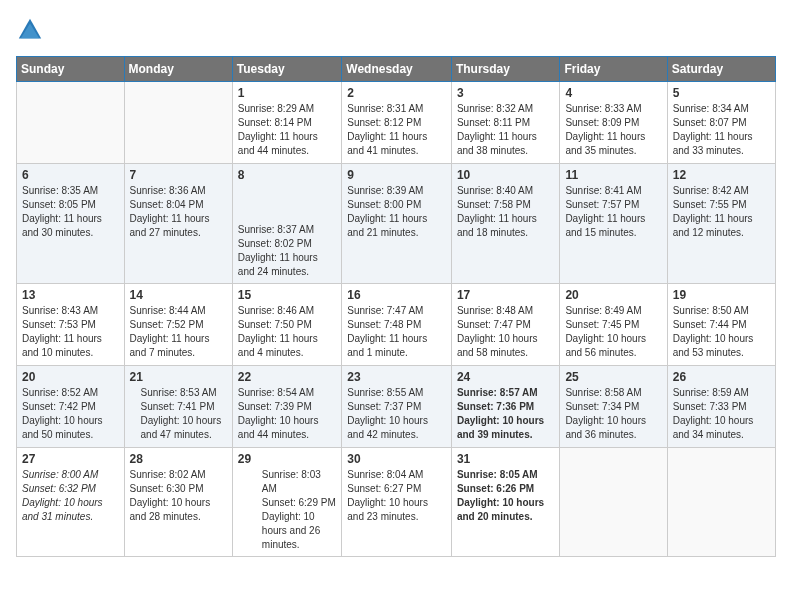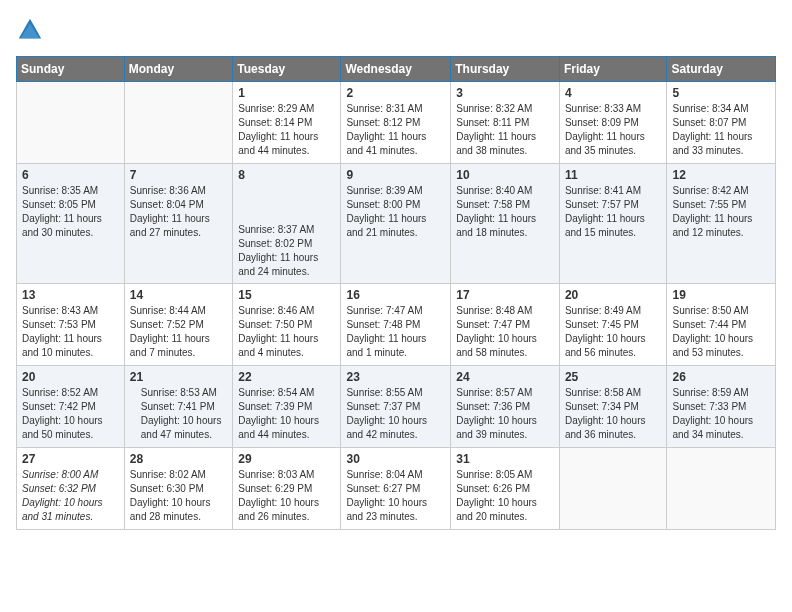--- a/index.html
+++ b/index.html
@@ -265,21 +265,21 @@
 Daylight: 10 hours and 44 minutes.</div>
         </td>
         <td>
           <div class="day-number">23</div>
           <div class="day-info" style="white-space: pre-line;">Sunrise: 8:55 AM
 Sunset: 7:37 PM
 Daylight: 10 hours and 42 minutes.</div>
         </td>
         <td>
           <div class="day-number">24</div>
-          <div class="day-info" style="white-space: pre-line;">Sunrise: 8:57 AM
+          <div class="day-info" style="white-space: pre-line; font-weight: bold;">Sunrise: 8:57 AM
 Sunset: 7:36 PM
 Daylight: 10 hours and 39 minutes.</div>
         </td>
         <td>
           <div class="day-number">25</div>
           <div class="day-info" style="white-space: pre-line;">Sunrise: 8:58 AM
 Sunset: 7:34 PM
 Daylight: 10 hours and 36 minutes.</div>
         </td>
         <td>
@@ -297,33 +297,33 @@
 Daylight: 10 hours and 31 minutes.</div>
         </td>
         <td>
           <div class="day-number">28</div>
           <div class="day-info" style="white-space: pre-line;">Sunrise: 8:02 AM
 Sunset: 6:30 PM
 Daylight: 10 hours and 28 minutes.</div>
         </td>
         <td>
           <div class="day-number">29</div>
-          <div class="day-info" style="white-space: pre-line;">Sunrise: 8:03 AM
+          <div class="day-info" style="white-space: pre-line; margin-left: 24px;">Sunrise: 8:03 AM
 Sunset: 6:29 PM
 Daylight: 10 hours and 26 minutes.</div>
         </td>
         <td>
           <div class="day-number">30</div>
           <div class="day-info" style="white-space: pre-line;">Sunrise: 8:04 AM
 Sunset: 6:27 PM
 Daylight: 10 hours and 23 minutes.</div>
         </td>
         <td>
           <div class="day-number">31</div>
-          <div class="day-info" style="white-space: pre-line;">Sunrise: 8:05 AM
+          <div class="day-info" style="white-space: pre-line; font-weight: bold;">Sunrise: 8:05 AM
 Sunset: 6:26 PM
 Daylight: 10 hours and 20 minutes.</div>
         </td>
         <td class="empty-cell"></td>
         <td class="empty-cell"></td>
       </tr>
     </tbody>
 </table>
 
 </body></html>

